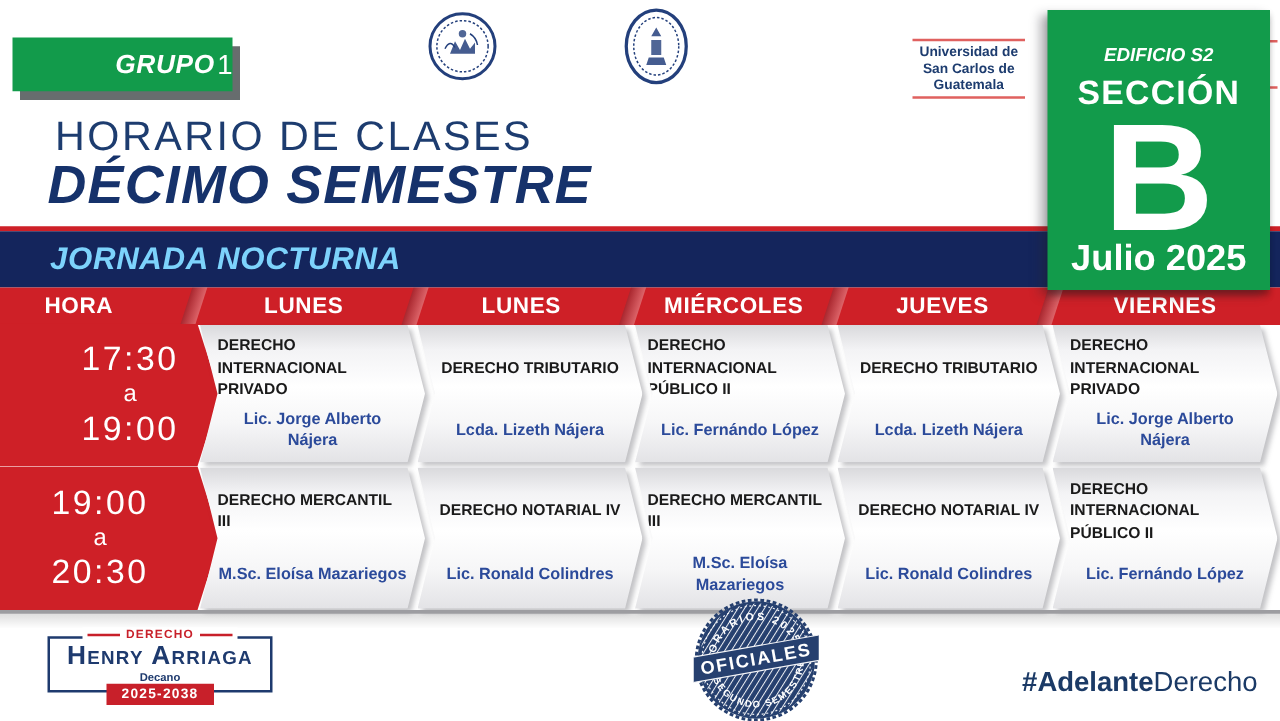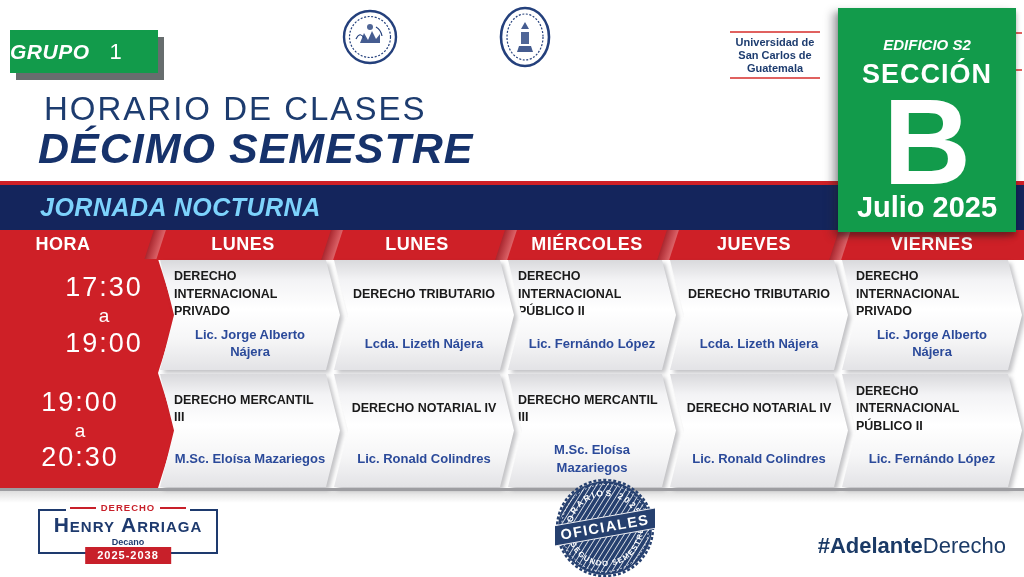--- a/index.html
+++ b/index.html
@@ -1,23 +1,23 @@
 <!DOCTYPE html>
 <html><head>
 <meta charset="utf-8">
 <style>
   * { margin:0; padding:0; box-sizing:border-box; }
   body { background:#e9e9e9; font-family:"Liberation Sans", sans-serif; }
   .canvas{ position:relative; width:1024px; height:577px; background:#ffffff; overflow:hidden;
            font-family:"Liberation Sans", sans-serif; }
 
   
-  .grupo-banner{ position:absolute; left:10px; top:30px; width:148px; height:43px;
+  .grupo-banner{ position:absolute; left:10px; top:30px; width:176px; height:43px;
     background:#129b4b; box-shadow:6px 7px 0 rgba(45,52,54,0.72);
-    display:flex; align-items:center; justify-content:flex-start; gap:20px; z-index:3; }
+    display:flex; align-items:center; justify-content:flex-end; gap:2px; z-index:3; }
   .grupo-banner .g-label{ color:#fff; font-size:21px; font-weight:800; font-style:italic; letter-spacing:0.5px; }
   .grupo-banner .g-num{ color:#fff; font-size:22px; font-weight:400; }
 
   .logos{ position:absolute; left:330px; top:4px; height:76px; z-index:3; }
   .seal{ position:absolute; }
   .uni-text{ position:absolute; left:398px; top:24px; width:94px; text-align:center;
     color:#1d3c6f; font-size:11px; font-weight:bold; line-height:1.16; }
   .red-rule{ height:2px; background:#e0615f; margin:3px 2px; }
   .fac-text{ position:absolute; left:552px; top:16px; width:142px; text-align:center; color:#1d3c6f; }
   .tricent{ font-size:8px; font-weight:bold; letter-spacing:3.4px; }

